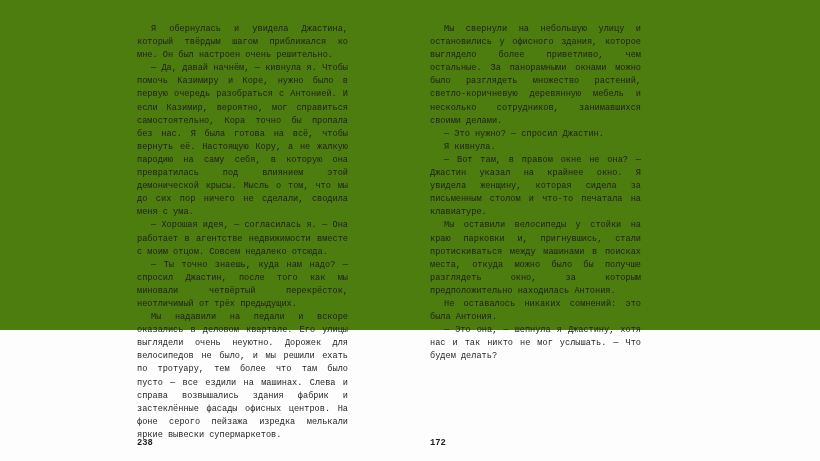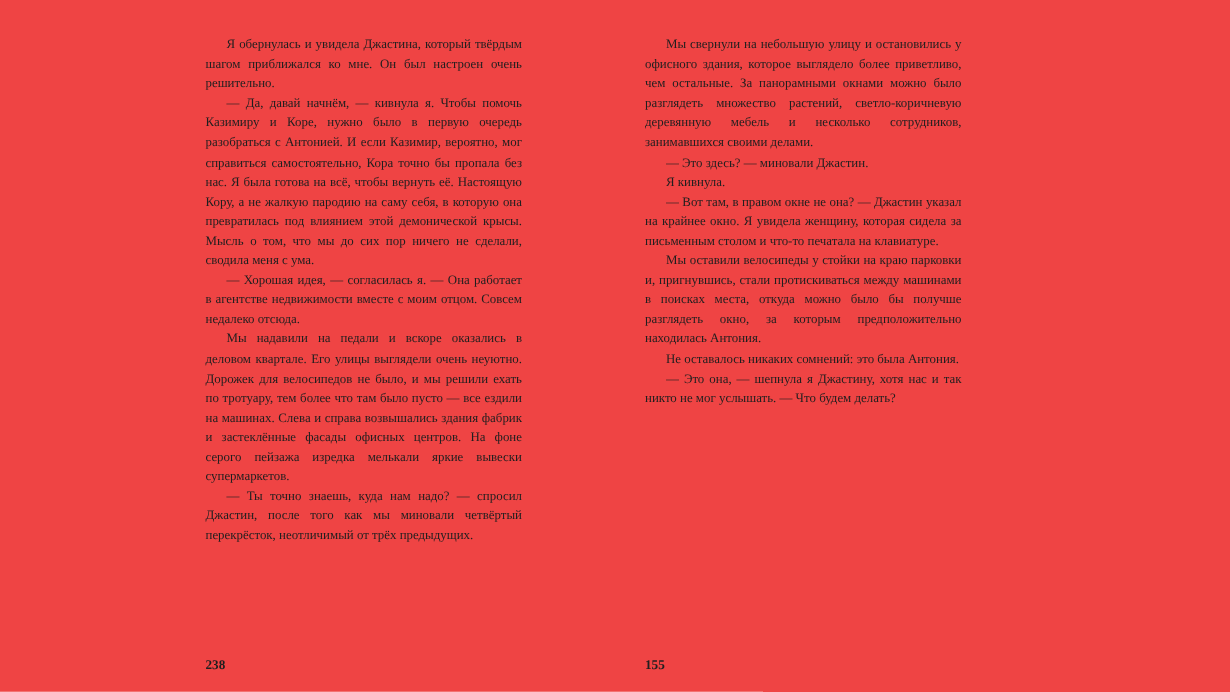--- a/index.html
+++ b/index.html
@@ -5,22 +5,23 @@
   * { margin: 0; padding: 0; box-sizing: border-box; }
   html, body { width: 820px; height: 461px; }
   body {
     background: #fdfdfd;
     font-family: "Liberation Serif", "DejaVu Serif", serif;
     overflow: hidden;
   }
   .spread {
     position: relative;
     width: 820px;
-    height: 461px;
-    background: #ef4444;
+    height: 330px;
+    background: #4d7c0f;
+    font-family: Liberation Mono, monospace;
   }
   .page-text {
     position: absolute;
     top: 23px;
     width: 211px;
     color: #1f1f1f;
     font-size: 8.6px;
     line-height: 13.1px;
     text-align: justify;
   }
@@ -41,29 +42,29 @@
 </style>
 </head>
 <body>
 
 <div class="spread">
 
   <div class="page-text left">
     <p>Я обернулась и увидела Джастина, который твёрдым шагом приближался ко мне. Он был настроен очень решительно.</p>
     <p>— Да, давай начнём, — кивнула я. Чтобы помочь Казимиру и Коре, нужно было в первую очередь разобраться с Антонией. И если Казимир, вероятно, мог справиться самостоятельно, Кора точно бы пропала без нас. Я была готова на всё, чтобы вернуть её. Настоящую Кору, а не жалкую пародию на саму себя, в которую она превратилась под влиянием этой демонической крысы. Мысль о том, что мы до сих пор ничего не сделали, сводила меня с ума.</p>
     <p>— Хорошая идея, — согласилась я. — Она работает в агентстве недвижимости вместе с моим отцом. Совсем недалеко отсюда.</p>
+    <p>— Ты точно знаешь, куда нам надо? — спросил Джастин, после того как мы миновали четвёртый перекрёсток, неотличимый от трёх предыдущих.</p>
     <p>Мы надавили на педали и вскоре оказались в деловом квартале. Его улицы выглядели очень неуютно. Дорожек для велосипедов не было, и мы решили ехать по тротуару, тем более что там было пусто — все ездили на машинах. Слева и справа возвышались здания фабрик и застеклённые фасады офисных центров. На фоне серого пейзажа изредка мелькали яркие вывески супермаркетов.</p>
-    <p>— Ты точно знаешь, куда нам надо? — спросил Джастин, после того как мы миновали четвёртый перекрёсток, неотличимый от трёх предыдущих.</p>
   </div>
   <div class="page-number left">238</div>
 
   <div class="page-text right">
     <p>Мы свернули на небольшую улицу и остановились у офисного здания, которое выглядело более приветливо, чем остальные. За панорамными окнами можно было разглядеть множество растений, светло-коричневую деревянную мебель и несколько сотрудников, занимавшихся своими делами.</p>
-    <p>— Это здесь? — миновали Джастин.</p>
+    <p>— Это нужно? — спросил Джастин.</p>
     <p>Я кивнула.</p>
     <p>— Вот там, в правом окне не она? — Джастин указал на крайнее окно. Я увидела женщину, которая сидела за письменным столом и что-то печатала на клавиатуре.</p>
     <p>Мы оставили велосипеды у стойки на краю парковки и, пригнувшись, стали протискиваться между машинами в поисках места, откуда можно было бы получше разглядеть окно, за которым предположительно находилась Антония.</p>
     <p>Не оставалось никаких сомнений: это была Антония.</p>
     <p>— Это она, — шепнула я Джастину, хотя нас и так никто не мог услышать. — Что будем делать?</p>
   </div>
-  <div class="page-number right">155</div>
+  <div class="page-number right">172</div>
 
 </div>
 
 </body></html>

